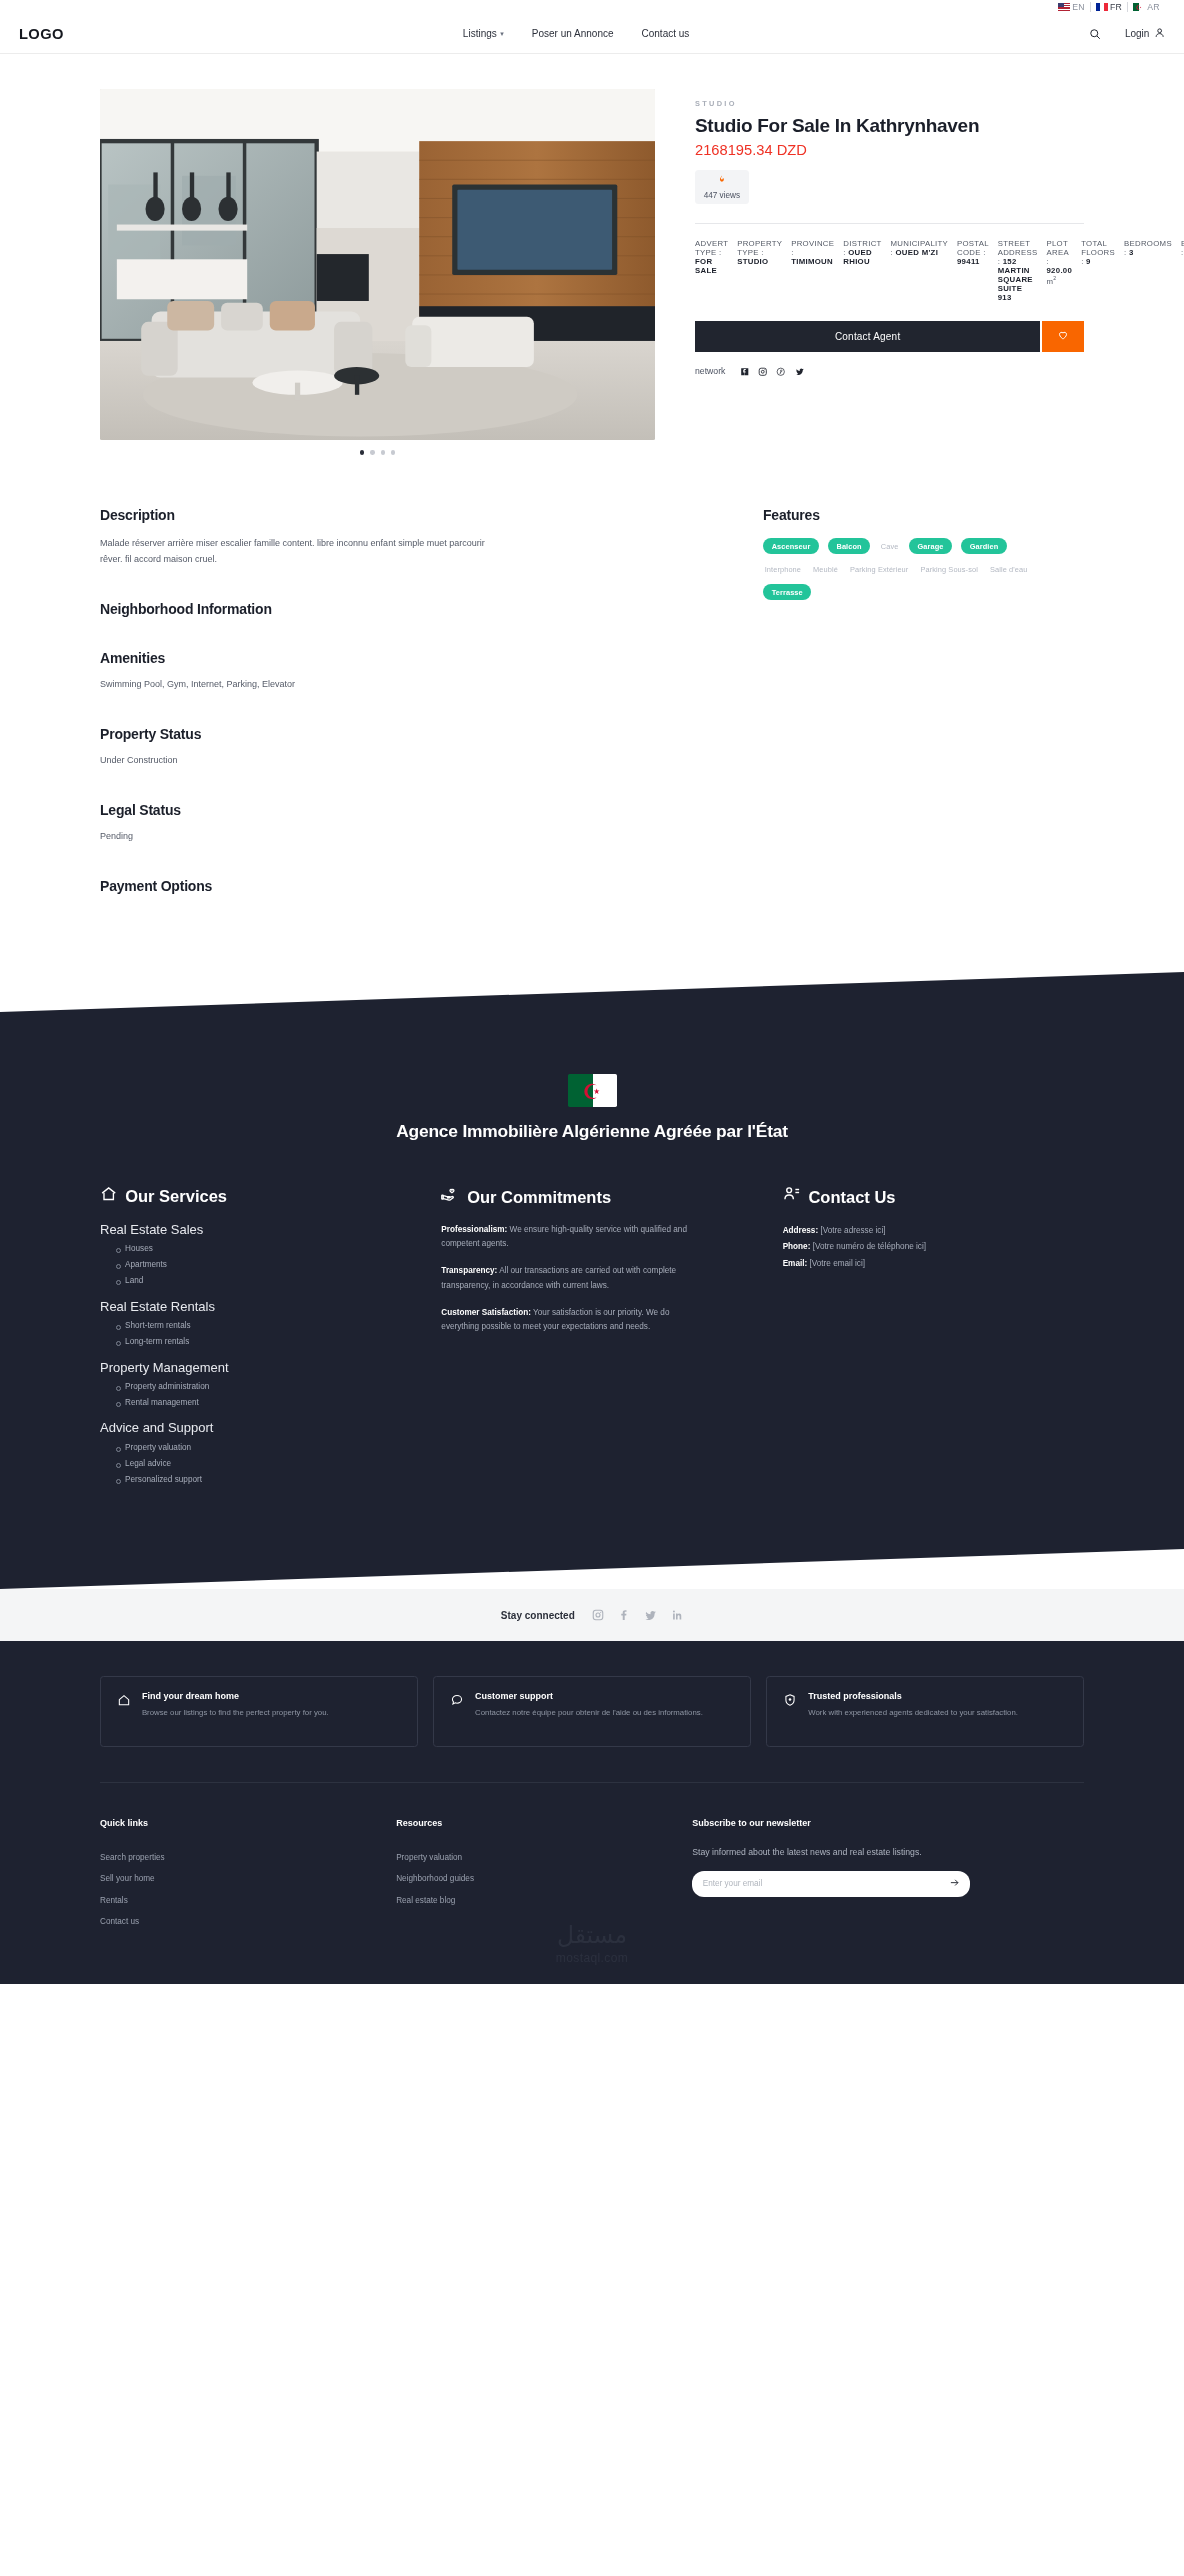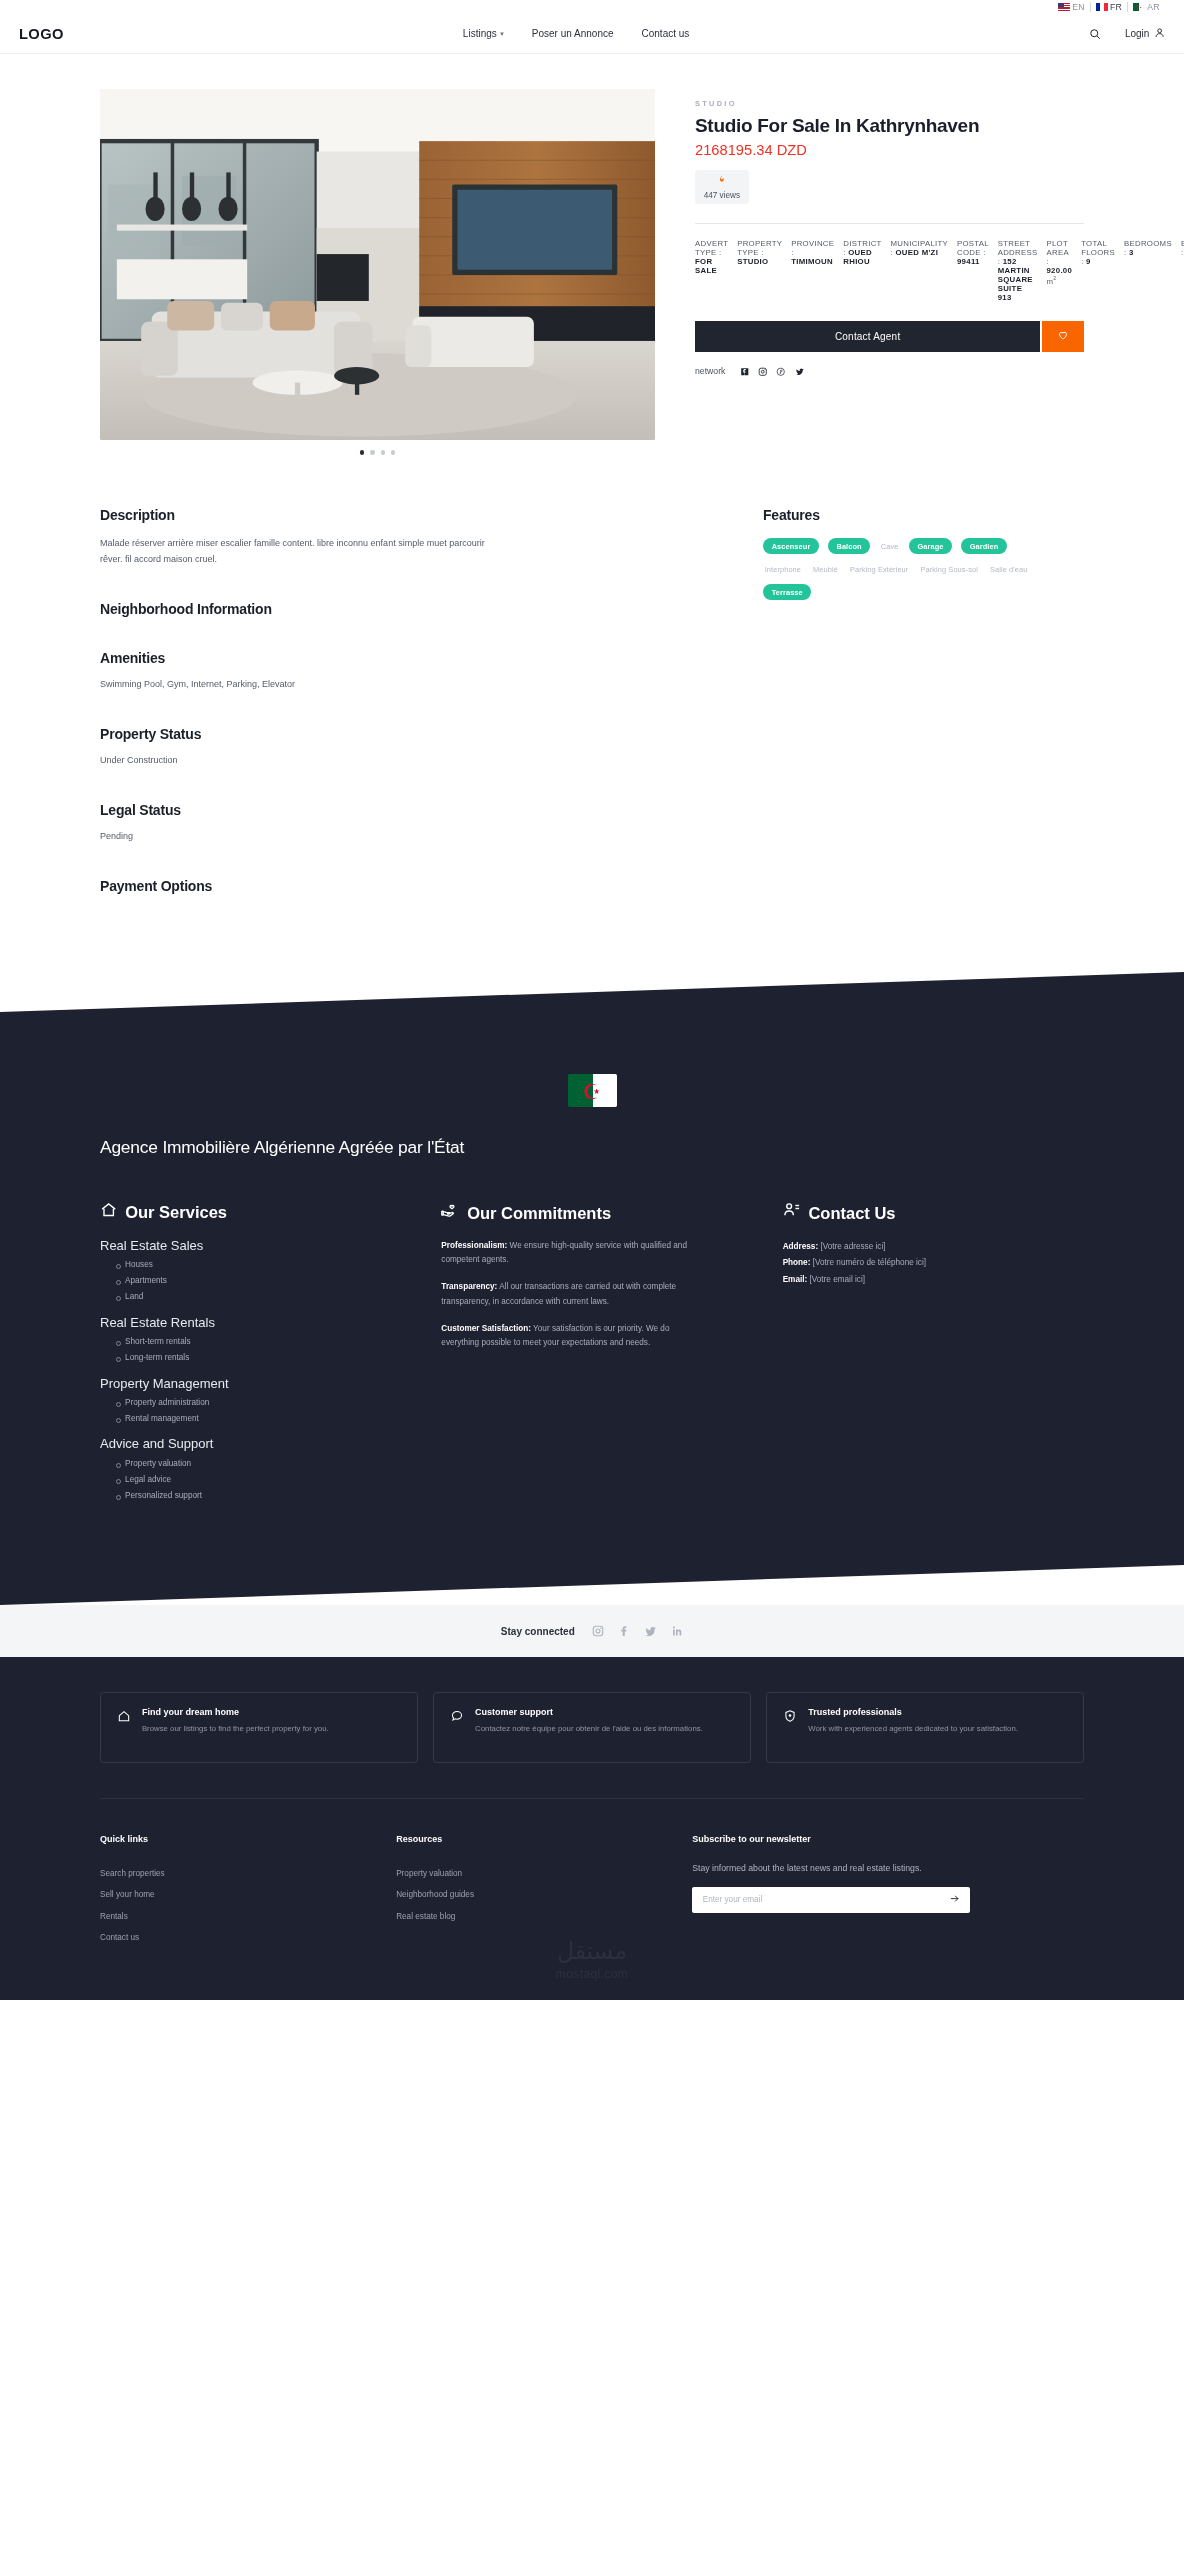--- a/index.html
+++ b/index.html
@@ -83,21 +83,21 @@
 
   
   .dark-wrap{position:relative;background:#ffffff;}
   .dark{background:#1e2230;color:#fff;padding:62px 100px 52px;position:relative;}
   .slant-top{height:40px;background:#1e2230;clip-path:polygon(0 100%,100% 0,100% 100%,0 100%);}
   .slant-bottom{height:40px;background:#1e2230;clip-path:polygon(0 0,100% 0,100% 0,0 100%);}
   .flagbox{width:49px;height:33px;margin:0 auto;border-radius:1.7px;overflow:hidden;
     background:linear-gradient(to right,#006233 0 50%,#ffffff 50% 100%);position:relative;}
   .flagbox .crescent{position:absolute;left:50%;top:50%;transform:translate(-50%,-50%);
     color:#d21034;font-size:21px;line-height:1;}
-  .dark-title{text-align:left;font-size:17.4px;font-weight:400;margin-top:30px;letter-spacing:-0.2px;}
+  .dark-title{text-align:center;font-size:17.4px;font-weight:700;margin-top:14px;letter-spacing:-0.2px;}
   .cols{display:flex;gap:40px;margin-top:43px;}
   .col{flex:1;min-width:0;}
   .col-h{display:flex;align-items:flex-end;gap:7.8px;font-size:16.5px;font-weight:700;margin-bottom:15.6px;}
   .col-h svg{flex:0 0 auto;}
   .svc-group{margin-bottom:9.5px;}
   .svc-title{font-size:13px;color:#e8eaef;margin-bottom:4.3px;}
   .svc-ul{list-style:none;padding-left:15.6px;}
   .svc-ul li{font-size:8.2px;color:#a7adba;line-height:1.95;position:relative;padding-left:9.5px;}
   .svc-ul li:before{content:"";position:absolute;left:0;top:7px;width:3px;height:3px;
     border:0.9px solid #7d8492;border-radius:50%;}
@@ -120,21 +120,21 @@
   .card svg{flex:0 0 auto;margin-top:1.7px;}
   .card-t{font-size:9px;font-weight:700;color:#fff;margin-bottom:5.2px;}
   .card-d{font-size:7.8px;color:#8e95a3;line-height:1.75;}
   .foot-sep{height:0.9px;background:#2d3240;margin:35px 0 0;}
   .foot-cols{display:flex;gap:35px;padding:35px 0 52px;position:relative;}
   .fcol{flex:1;min-width:0;}
   .fcol.news{flex:1.5;}
   .fh{font-size:9px;font-weight:700;color:#fff;margin-bottom:19px;}
   .flink{font-size:8.2px;color:#9aa1af;line-height:2.6;cursor:pointer;}
   .nsub{font-size:8.7px;color:#aeb4c0;margin-bottom:14px;}
-  .nform{display:flex;background:#fff;border-radius:2px;height:26px;align-items:center;
+  .nform{display:flex;background:#fff;border-radius:12px;height:26px;align-items:center;
     padding:0 10.4px;max-width:278px;}
   .nform input{flex:1;border:none;outline:none;font-size:8.2px;color:#2b2f3a;
     font-family:inherit;background:transparent;}
   .nform input::placeholder{color:#b0b5bd;}
   .nbtn{background:transparent;border:none;cursor:pointer;color:#21252f;font-size:10.4px;
     display:flex;align-items:center;}
   .watermark{position:absolute;left:50%;transform:translateX(-50%);bottom:19px;
     text-align:center;pointer-events:none;opacity:.55;}
   .wm-ar{font-size:23.4px;color:#373c4b;letter-spacing:0.9px;line-height:1;}
   .wm-lat{font-size:12px;color:#373c4b;letter-spacing:0.4px;margin-top:3.5px;}

